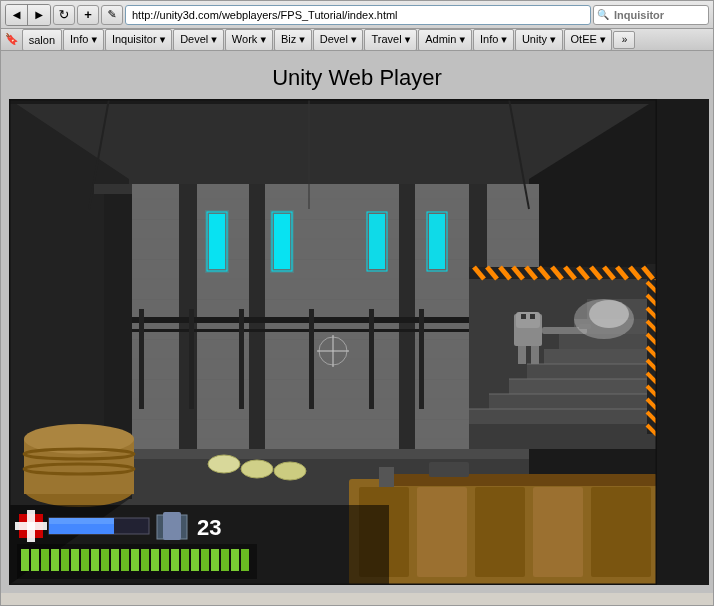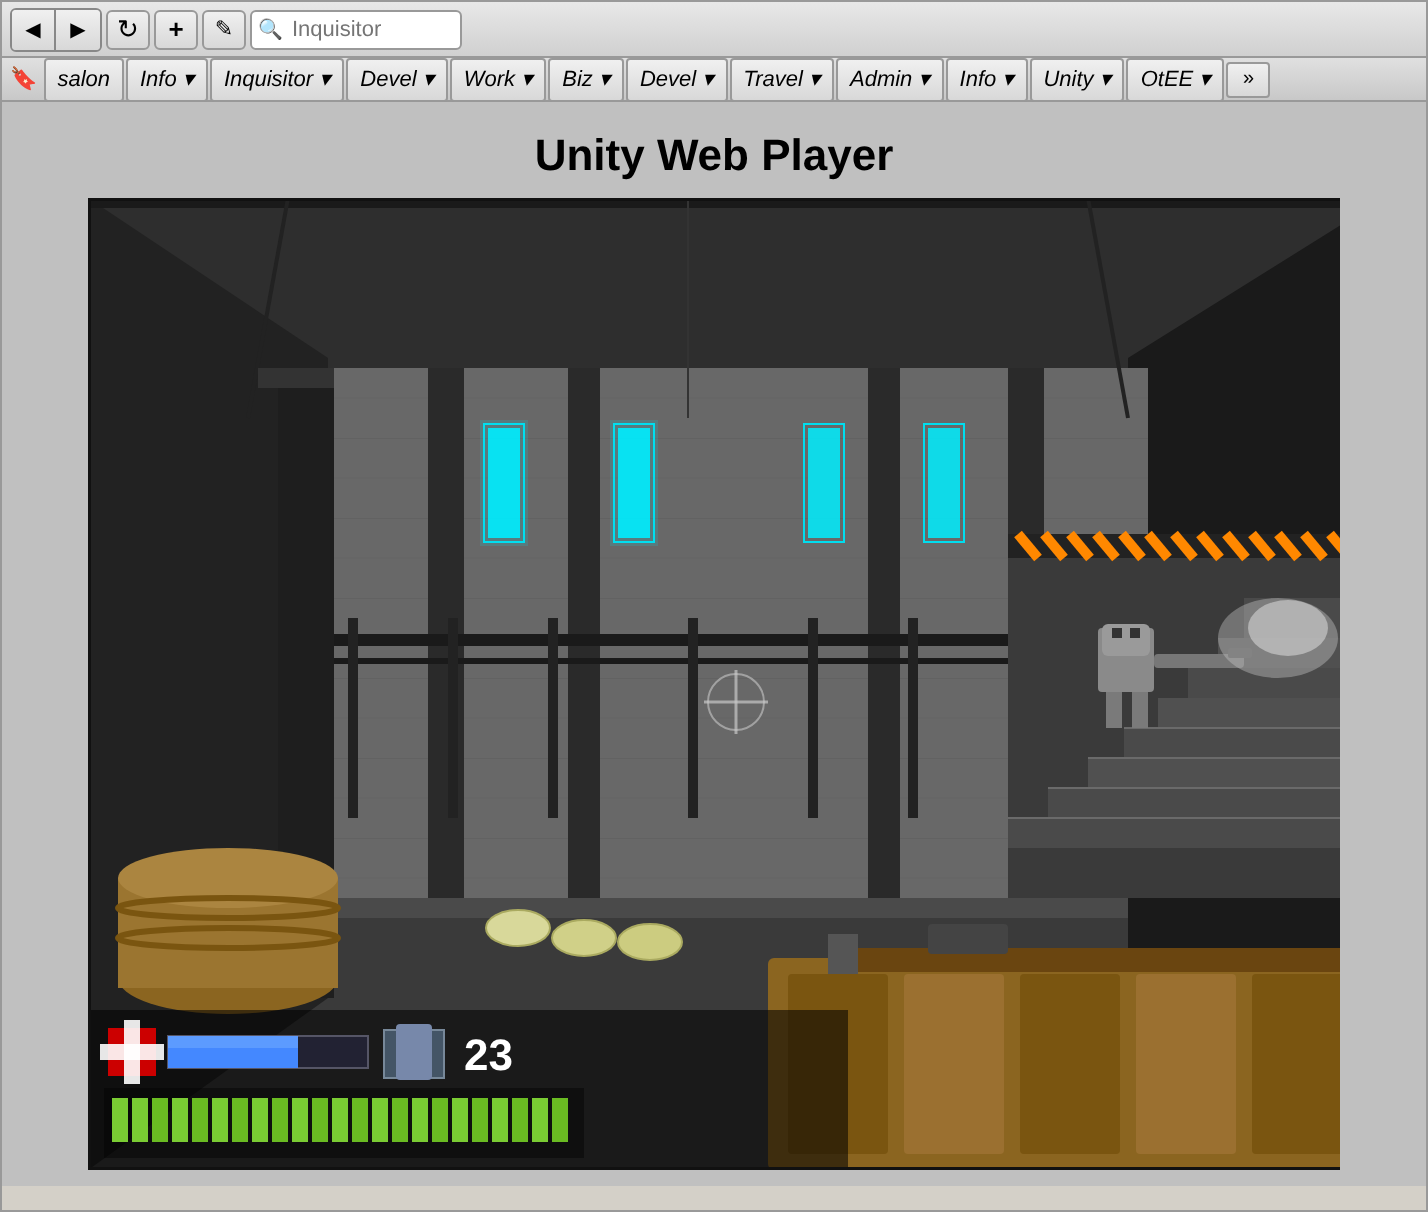--- a/index.html
+++ b/index.html
@@ -17,47 +17,48 @@
     .reload-btn { width: 22px; height: 20px; background: linear-gradient(to bottom, #f0f0f0, #d8d8d8); border: 1px solid #999; border-radius: 3px; cursor: pointer; display: flex; align-items: center; justify-content: center; }
     .new-tab-btn { width: 22px; height: 20px; background: linear-gradient(to bottom, #f0f0f0, #d8d8d8); border: 1px solid #999; border-radius: 3px; cursor: pointer; display: flex; align-items: center; justify-content: center; font-size: 14px; font-weight: bold; }
     .edit-btn { width: 22px; height: 20px; background: linear-gradient(to bottom, #f0f0f0, #d8d8d8); border: 1px solid #999; border-radius: 3px; cursor: pointer; display: flex; align-items: center; justify-content: center; font-size: 10px; }
     .url-bar { flex: 1; height: 20px; border: 1px solid #7a9db5; border-radius: 3px; padding: 0 6px; font-size: 11px; background: white; }
     .search-bar { width: 130px; height: 20px; border: 1px solid #999; border-radius: 3px; padding: 0 4px 0 20px; font-size: 11px; background: white; position: relative; }
     .search-wrapper { position: relative; display: flex; align-items: center; }
     .search-icon-small { position: absolute; left: 26px; font-size: 10px; color: #666; pointer-events: none; }
 
     
     .bookmarks-bar { display: flex; align-items: center; height: 22px; background: linear-gradient(to bottom, #e0e0e0, #c8c8c8); border-bottom: 1px solid #999; padding: 0 4px; gap: 1px; }
-    .bookmark-item { height: 22px; padding: 0 6px; background: linear-gradient(to bottom, #f0f0f0, #d8d8d8); border: 1px solid #999; border-radius: 2px; cursor: pointer; display: flex; align-items: center; font-size: 11px; white-space: nowrap; font-style: italic; }
+    .bookmark-item { height: 22px; padding: 0 6px; background: linear-gradient(to bottom, #f0f0f0, #d8d8d8); border: 1px solid #999; border-radius: 2px; cursor: pointer; display: flex; align-items: center; font-size: 11px; white-space: nowrap; }
 
     
     .page-area { background: #c0c0c0; padding: 8px; }
-    .page-title { text-align: center; font-size: 22px; font-weight: bold; color: #000; padding: 6px 0 8px 0; }
-
-    
-    .game-canvas { width: 626px; height: 486px; margin: 0 auto; position: relative; overflow: hidden; background: #1a1a1a; display: block; }
+    .page-title { text-align: center; font-size: 22px; font-weight: normal; color: #000; padding: 6px 0 8px 0; }
+
+    
+    .game-canvas { width: 700px; height: 486px; margin: 0 auto; position: relative; overflow: hidden; background: #1a1a1a; display: block; }
 
     .more-btn { width: 22px; height: 18px; background: linear-gradient(to bottom, #f0f0f0, #d8d8d8); border: 1px solid #999; border-radius: 2px; cursor: pointer; display: flex; align-items: center; justify-content: center; font-size: 10px; }
   </style>
 </head>
 <body>
 
 <div class="browser-frame">
 
   <div class="toolbar">
     <div class="nav-group">
       <button class="nav-btn">◀</button>
       <button class="nav-btn">▶</button>
     </div>
     <button class="reload-btn" style="font-size:13px;">↻</button>
     <button class="new-tab-btn" style="font-size:13px; font-weight:bold;">+</button>
     <button class="edit-btn" style="font-size:11px;">✎</button>
+    <input class="url-bar" type="text" value="http://unity3d.com/webplayers/FPS_Tutorial/index.html" style="">
     <div class="search-wrapper">
       <span class="search-icon-small" style="left:4px; z-index:1;">🔍</span>
-      <input class="search-bar" type="text" placeholder="Inquisitor" style="width: 106px;">
+      <input class="search-bar" type="text" placeholder="Inquisitor" style="width: 116px; font-weight: bold;">
     </div>
   </div>
 
   <div class="bookmarks-bar">
     <span style="font-size:11px; margin-right:2px;">🔖</span>
     <div class="bookmark-item">salon</div>
     <div class="bookmark-item">Info ▾</div>
     <div class="bookmark-item">Inquisitor ▾</div>
     <div class="bookmark-item">Devel ▾</div>
     <div class="bookmark-item">Work ▾</div>

